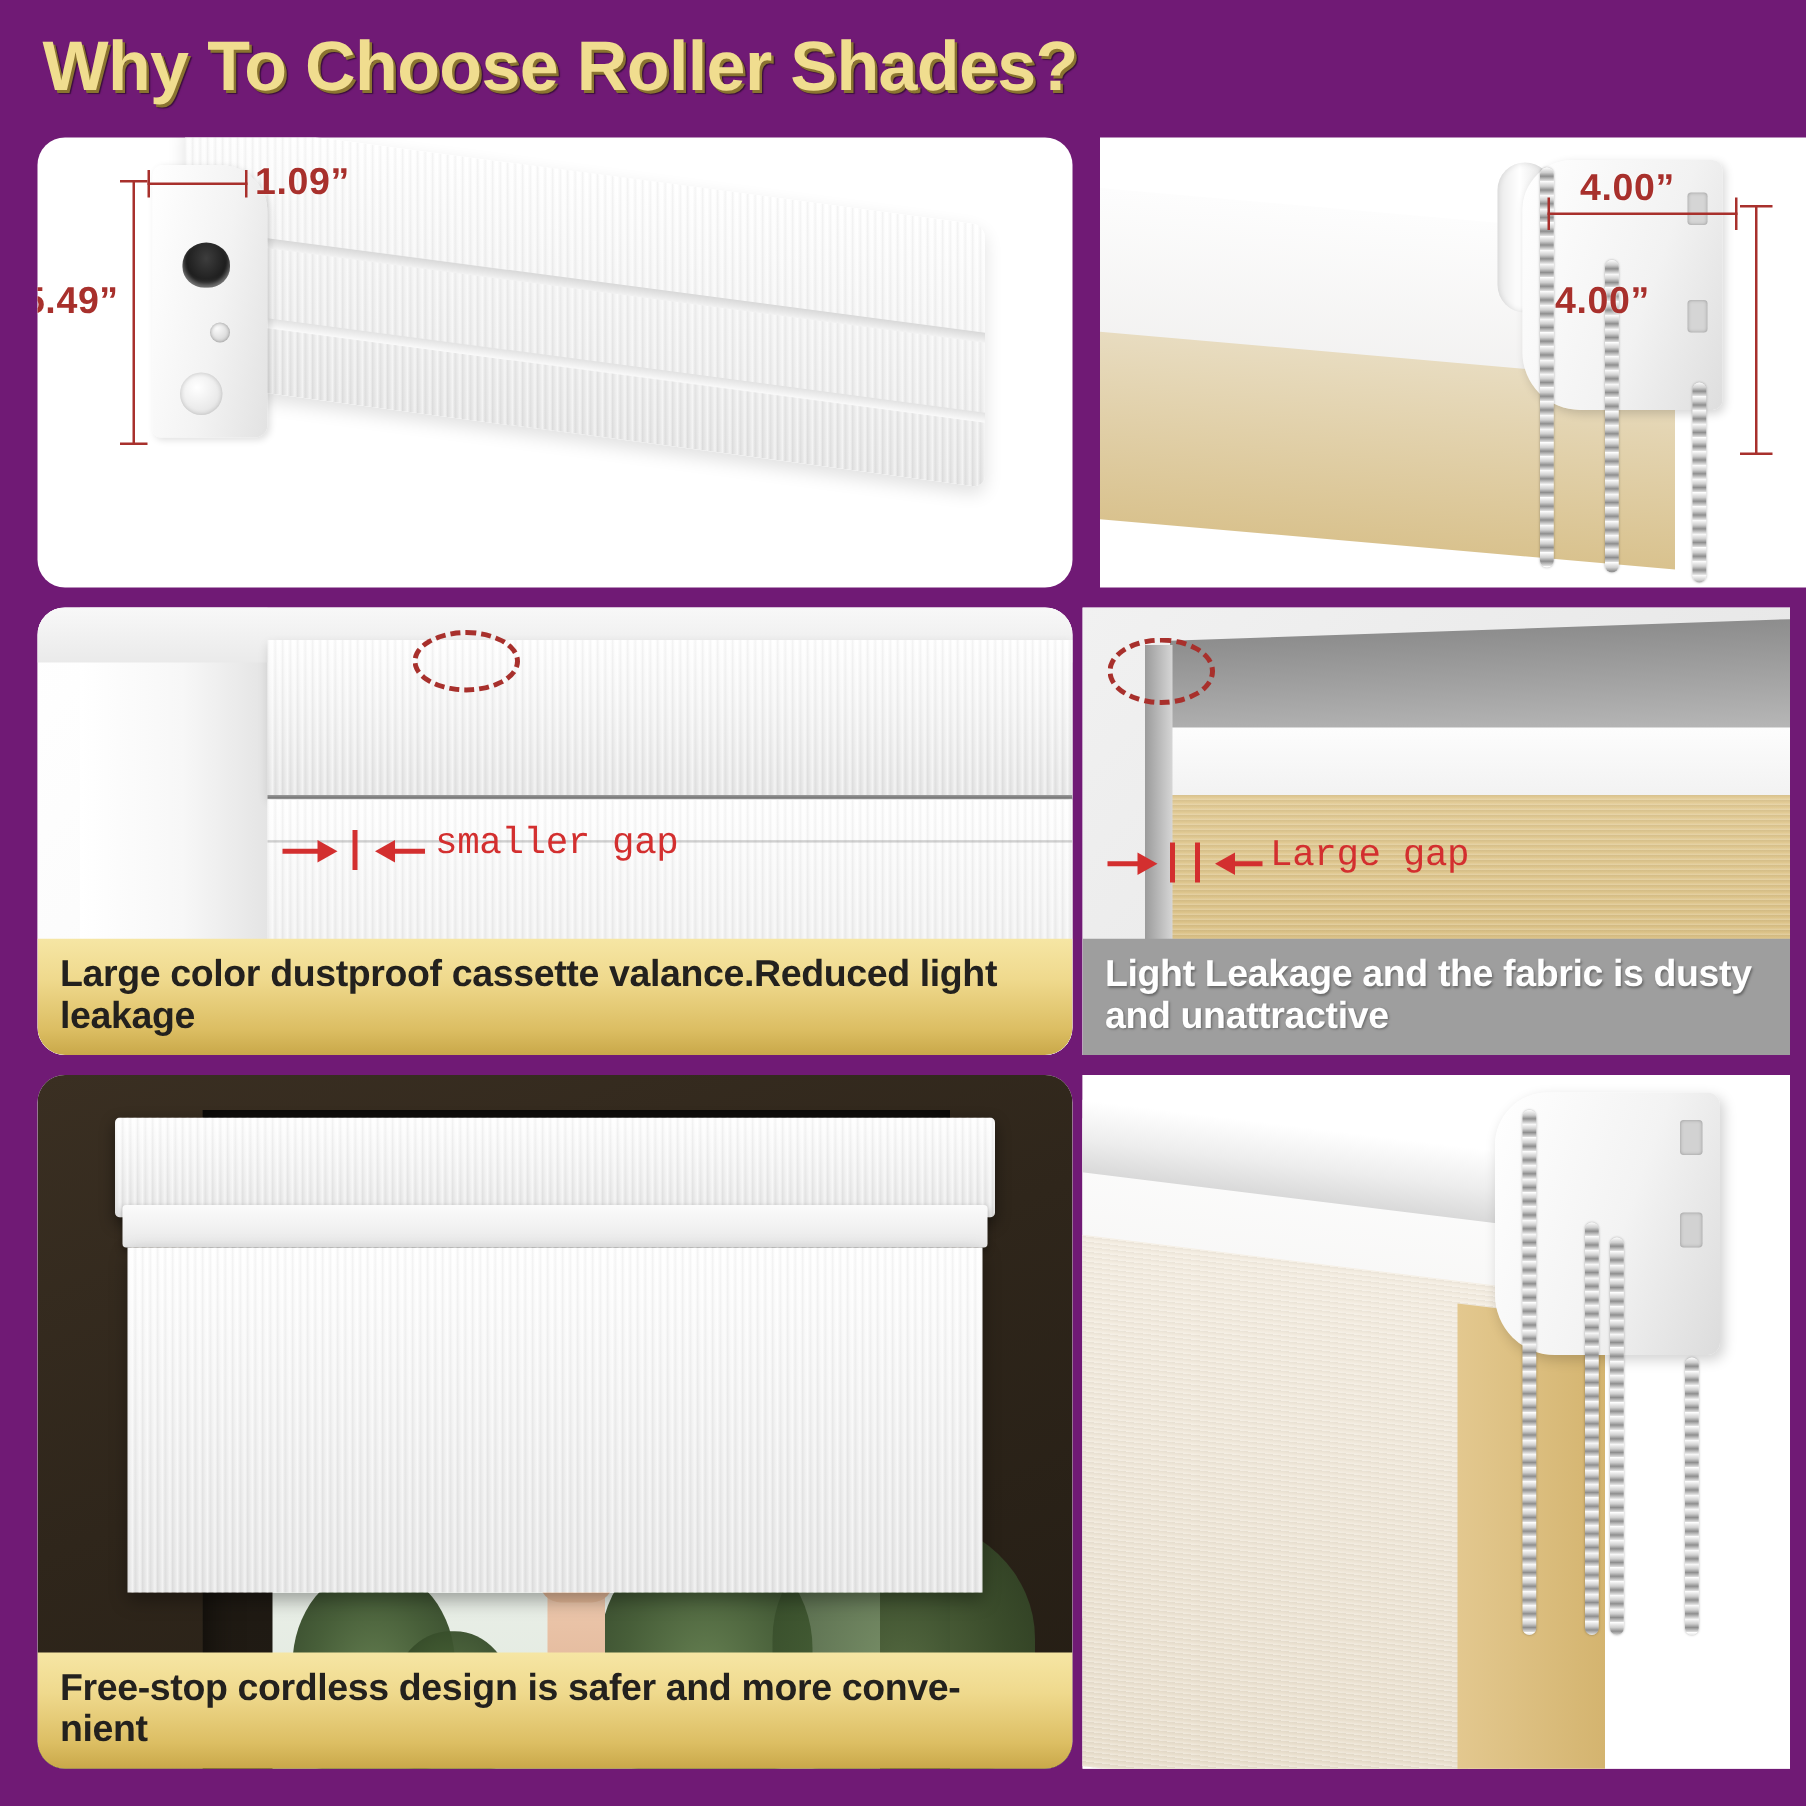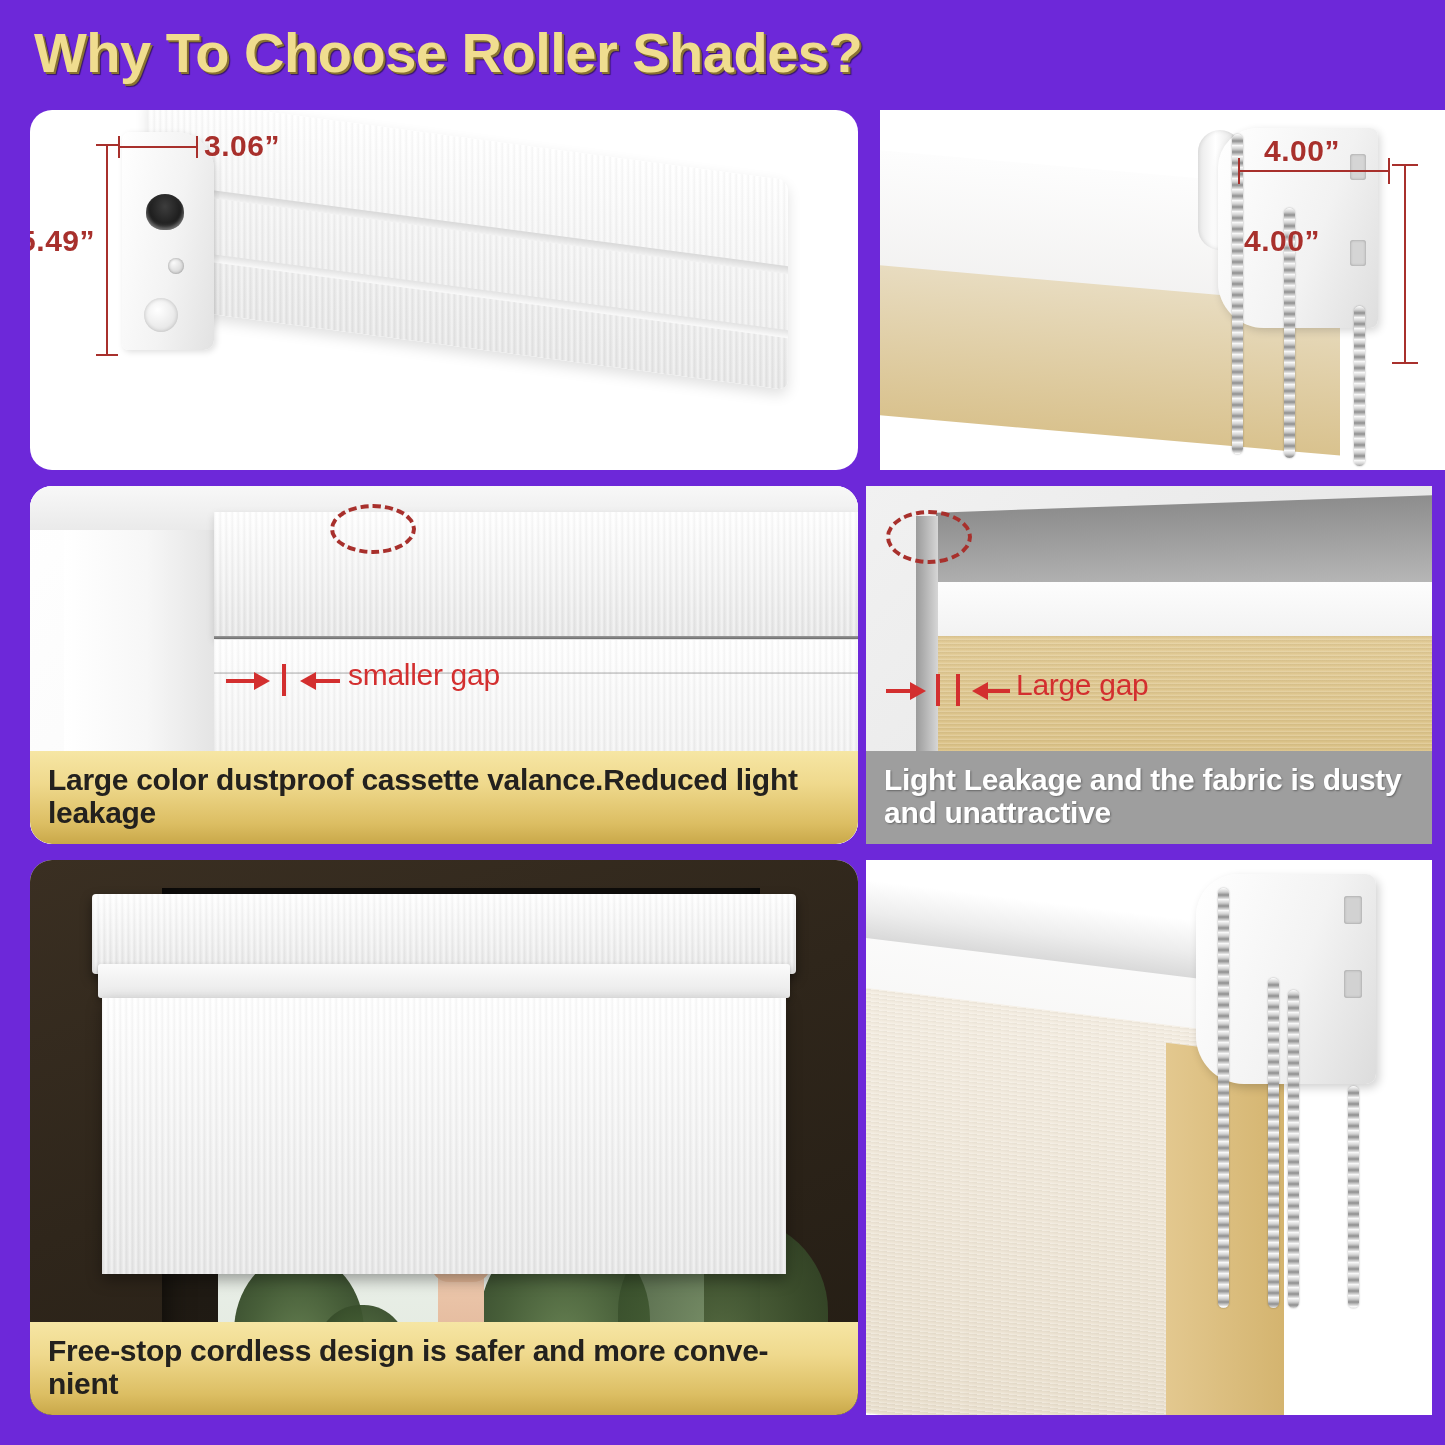--- a/index.html
+++ b/index.html
@@ -7,21 +7,21 @@
   html, body {
     width:1445px; height:1445px;
     background:#2b2927;
     font-family:"Liberation Sans", sans-serif;
     overflow:hidden;
   }
 
   #page {
     position:relative;
     width:1445px; height:1445px;
-    background:#6d28d9;
+    background:#701a75;
     padding-left:20px;
   }
 
   
   .title {
     position:absolute;
     left:34px; top:20px;
     font-size:56px;
     font-weight:bold;
     letter-spacing:-0.5px;
@@ -343,20 +343,21 @@
     border-right:16px solid #d32f2f;
   }
   .arrow-stem { position:absolute; height:4px; background:#d32f2f; }
   .gapbar { position:absolute; width:4px; background:#d32f2f; }
   .gaptext {
     position:absolute;
     color:#d32f2f;
     font-size:30px;
     letter-spacing:-0.3px;
     white-space:nowrap;
+    font-family:Liberation Mono, monospace;
   }
 
   .dashcircle {
     position:absolute;
     border:4px dashed #a8302c;
     border-radius:50%;
   }
 </style>
 </head>
 <body>
@@ -374,21 +375,21 @@
       </div>
       <div class="p1-cap">
         <div class="p1-slot"></div>
         <div class="p1-screw"></div>
         <div class="p1-knob"></div>
       </div>
 
       <div class="dim h" style="left:88px; top:36px; width:80px;"></div>
       <div class="tick" style="left:88px; top:26px; width:2px; height:22px;"></div>
       <div class="tick" style="left:166px; top:26px; width:2px; height:22px;"></div>
-      <div class="dimlabel" style="left:174px; top:19px;">3.06”</div>
+      <div class="dimlabel" style="left:174px; top:19px;">1.09”</div>
 
       <div class="dim v" style="left:76px; top:34px; height:212px;"></div>
       <div class="tick" style="left:66px; top:34px; width:22px; height:2px;"></div>
       <div class="tick" style="left:66px; top:244px; width:22px; height:2px;"></div>
       <div class="dimlabel" style="left:-75px; top:114px; width:140px; text-align:right;">5.49”</div>
     </div>
 
   </div>
 
   <div class="panel bad" style="left:880px; top:110px; width:586px; height:360px;">

